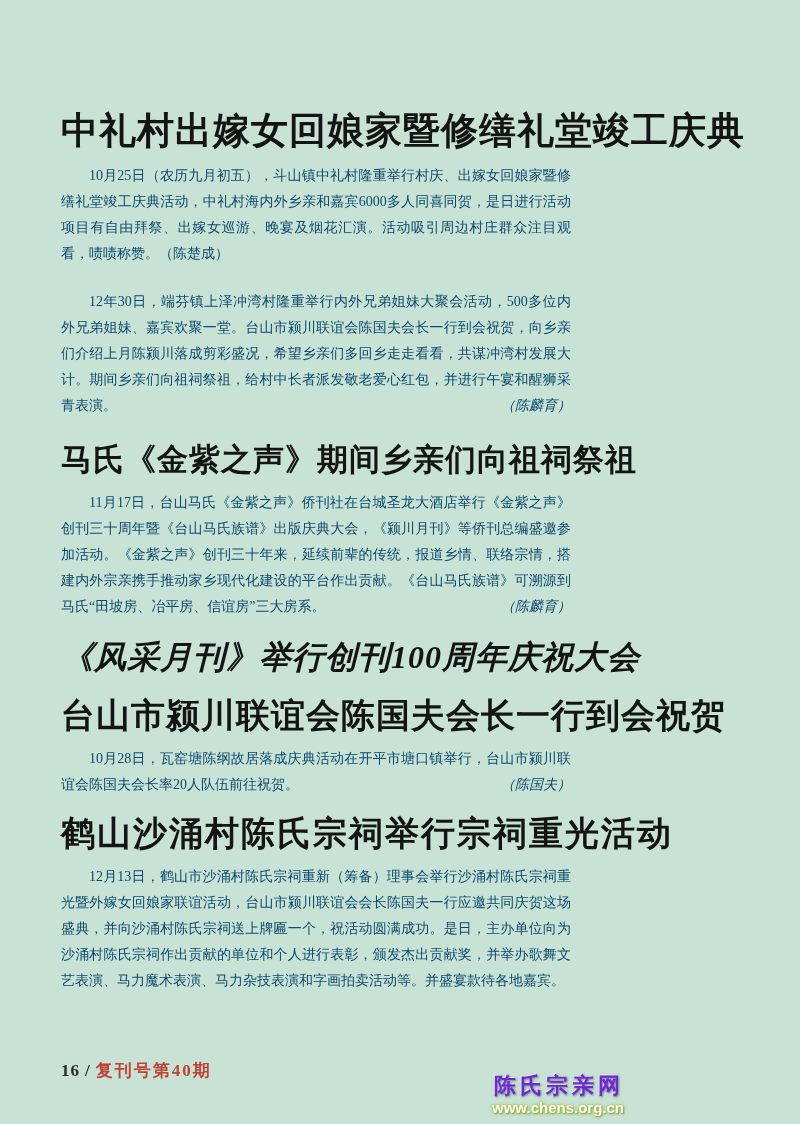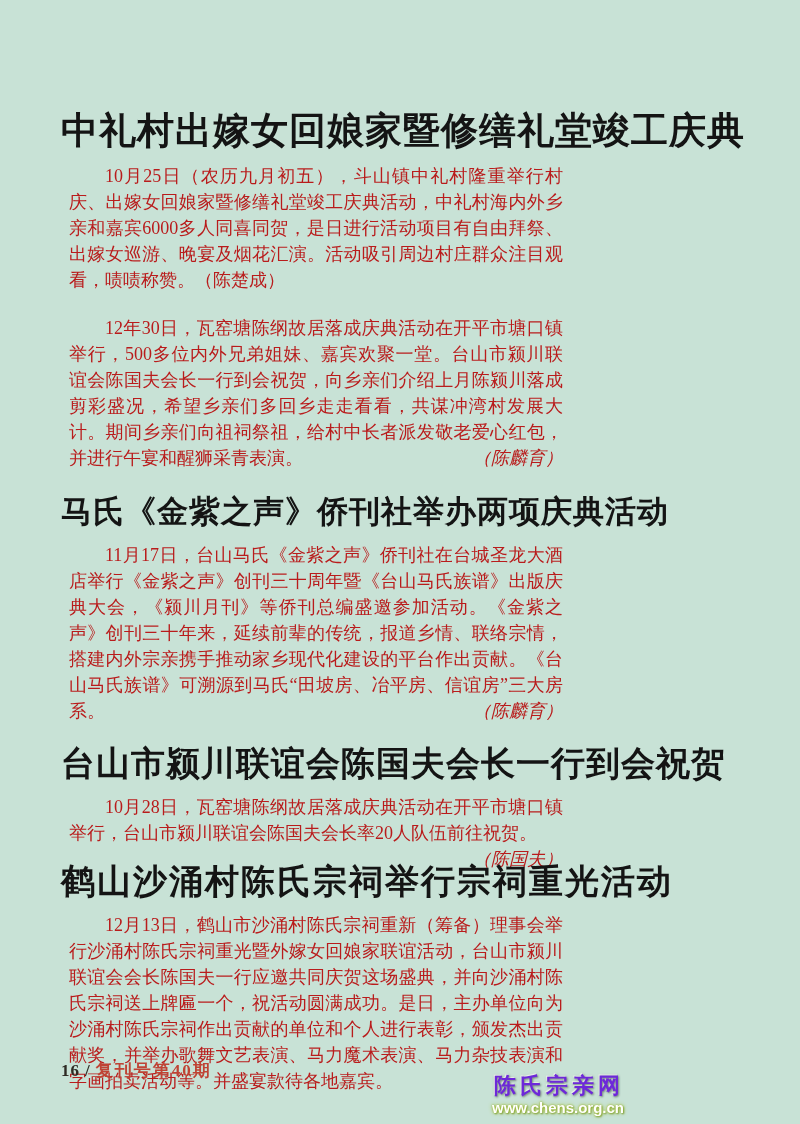--- a/index.html
+++ b/index.html
@@ -33,26 +33,26 @@
   .t3{font-family:"Liberation Serif","DejaVu Serif",serif;font-size:31px;letter-spacing:1px;}
   .t4{font-family:"Liberation Serif","DejaVu Serif",serif;font-size:32px;font-style:italic;letter-spacing:1px;}
   .t5{font-family:"Liberation Sans","DejaVu Sans",sans-serif;font-size:34px;letter-spacing:1px;}
   .t6{font-family:"Liberation Sans","DejaVu Sans",sans-serif;font-size:34px;letter-spacing:2px;}
   .sec2{margin-top:22px;}
   .sec3{margin-top:24px;}
   .sec4{margin-top:20px;}
   .sec5{margin-top:20px;}
   .sec6{margin-top:16px;}
   p.body{
-    margin:8px;
-    font-size:18px;
+    margin:0;
+    font-size:14px;
     line-height:26px;
     text-align:justify;
     text-indent:2em;
-    color:#b91c1c;
+    color:#0c4a6e;
   }
   .byline{
     float:right;
     text-indent:0;
     font-style:italic;
   }
   .byline-inline{
     float:none;
     text-indent:0;
   }
@@ -97,29 +97,30 @@
 
 <div class="page">
   <div class="content">
 
     <section class="sec1">
       <h1 class="title t1">中礼村出嫁女回娘家暨修缮礼堂竣工庆典</h1>
       <p class="body"><span>10月25日（农历九月初五），斗山镇中礼村隆重举行村庆、出嫁女回娘家暨修缮礼堂竣工庆典活动，中礼村海内外乡亲和嘉宾6000多人同喜同贺，是日进行活动项目有自由拜祭、出嫁女巡游、晚宴及烟花汇演。活动吸引周边村庄群众注目观看，啧啧称赞。</span><span class="byline-inline">（陈楚成）</span></p>
     </section>
 
     <section class="sec2">
-      <p class="body"><span>12年30日，瓦窑塘陈纲故居落成庆典活动在开平市塘口镇举行，500多位内外兄弟姐妹、嘉宾欢聚一堂。台山市颍川联谊会陈国夫会长一行到会祝贺，向乡亲们介绍上月陈颍川落成剪彩盛况，希望乡亲们多回乡走走看看，共谋冲湾村发展大计。期间乡亲们向祖祠祭祖，给村中长者派发敬老爱心红包，并进行午宴和醒狮采青表演。</span><span class="byline">（陈麟育）</span></p>
+      <p class="body"><span>12年30日，端芬镇上泽冲湾村隆重举行内外兄弟姐妹大聚会活动，500多位内外兄弟姐妹、嘉宾欢聚一堂。台山市颍川联谊会陈国夫会长一行到会祝贺，向乡亲们介绍上月陈颍川落成剪彩盛况，希望乡亲们多回乡走走看看，共谋冲湾村发展大计。期间乡亲们向祖祠祭祖，给村中长者派发敬老爱心红包，并进行午宴和醒狮采青表演。</span><span class="byline">（陈麟育）</span></p>
     </section>
 
     <section class="sec3">
-      <h1 class="title t3">马氏《金紫之声》侨刊社举办两项庆典活动</h1>
+      <h1 class="title t3">马氏《金紫之声》期间乡亲们向祖祠祭祖</h1>
       <p class="body"><span>11月17日，台山马氏《金紫之声》侨刊社在台城圣龙大酒店举行《金紫之声》创刊三十周年暨《台山马氏族谱》出版庆典大会，《颍川月刊》等侨刊总编盛邀参加活动。《金紫之声》创刊三十年来，延续前辈的传统，报道乡情、联络宗情，搭建内外宗亲携手推动家乡现代化建设的平台作出贡献。《台山马氏族谱》可溯源到马氏“田坡房、冶平房、信谊房”三大房系。</span><span class="byline">（陈麟育）</span></p>
     </section>
 
     <section class="sec4">
+      <h1 class="title t4">《风采月刊》举行创刊100周年庆祝大会</h1>
     </section>
 
     <section class="sec5">
       <h1 class="title t5">台山市颍川联谊会陈国夫会长一行到会祝贺</h1>
       <p class="body"><span>10月28日，瓦窑塘陈纲故居落成庆典活动在开平市塘口镇举行，台山市颍川联谊会陈国夫会长率20人队伍前往祝贺。</span><span class="byline">（陈国夫）</span></p>
     </section>
 
     <section class="sec6">
       <h1 class="title t6">鹤山沙涌村陈氏宗祠举行宗祠重光活动</h1>
       <p class="body"><span>12月13日，鹤山市沙涌村陈氏宗祠重新（筹备）理事会举行沙涌村陈氏宗祠重光暨外嫁女回娘家联谊活动，台山市颍川联谊会会长陈国夫一行应邀共同庆贺这场盛典，并向沙涌村陈氏宗祠送上牌匾一个，祝活动圆满成功。是日，主办单位向为沙涌村陈氏宗祠作出贡献的单位和个人进行表彰，颁发杰出贡献奖，并举办歌舞文艺表演、马力魔术表演、马力杂技表演和字画拍卖活动等。并盛宴款待各地嘉宾。</span></p>

